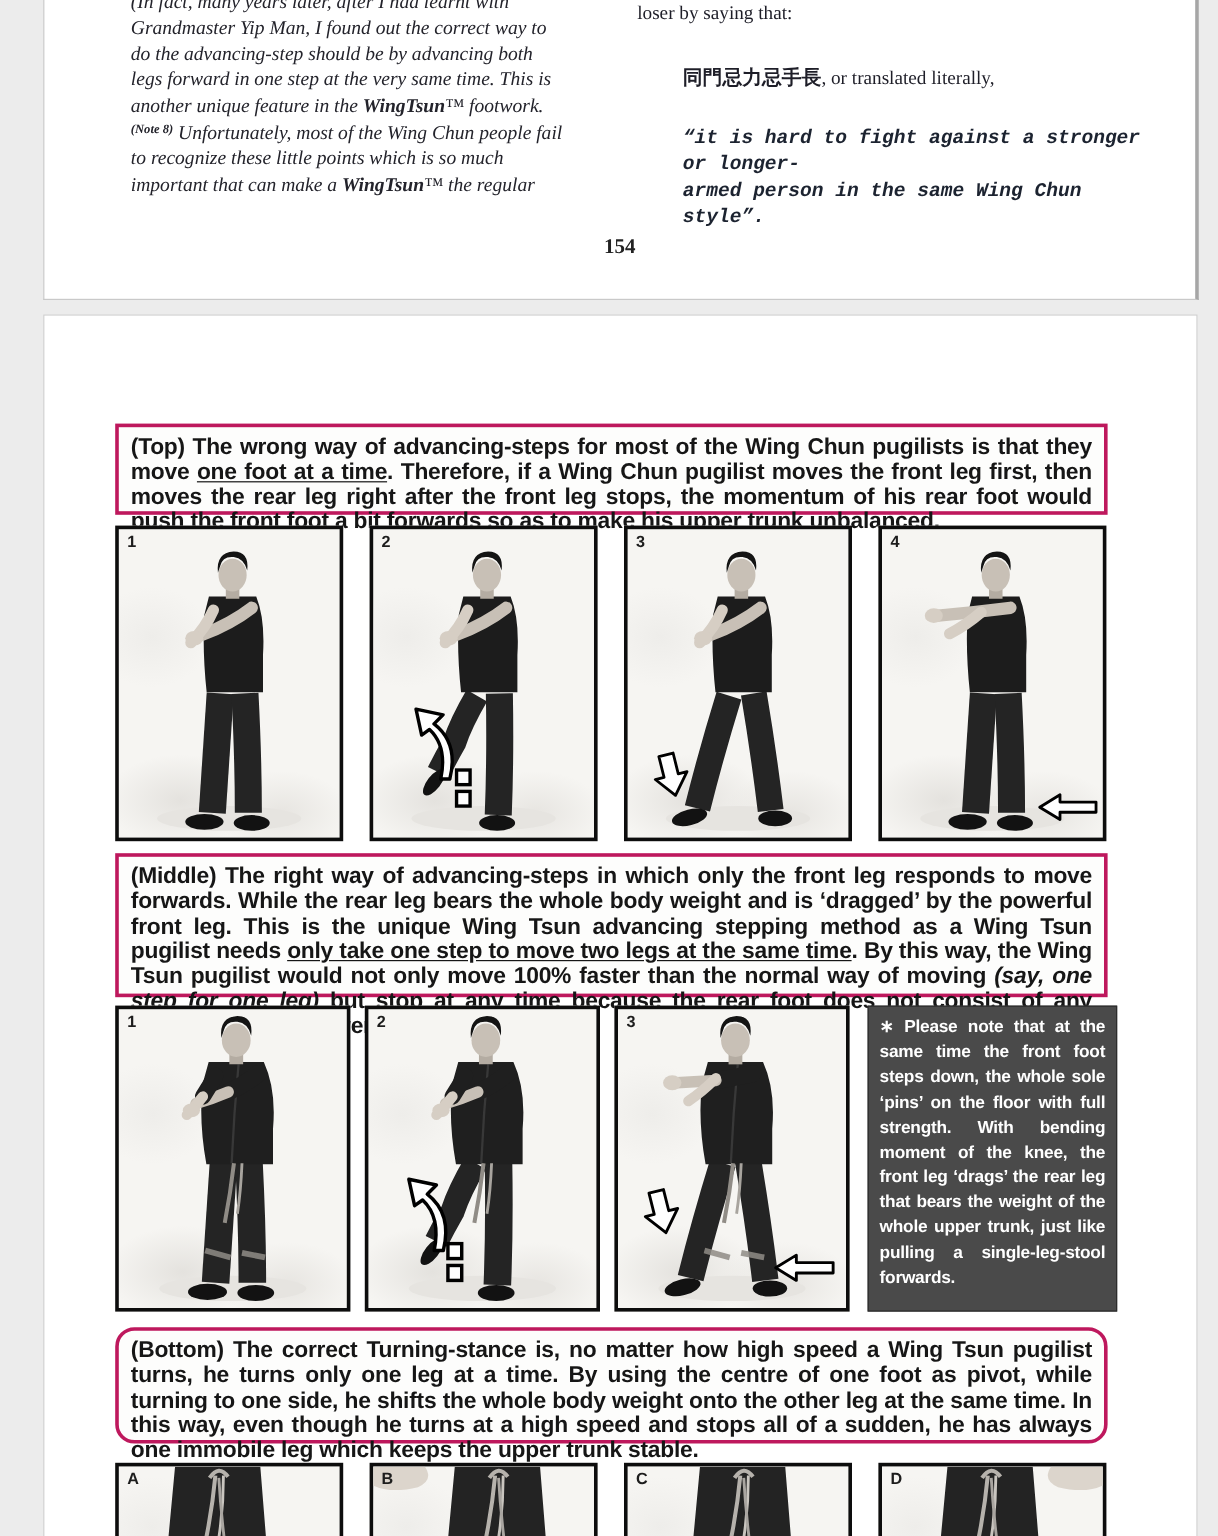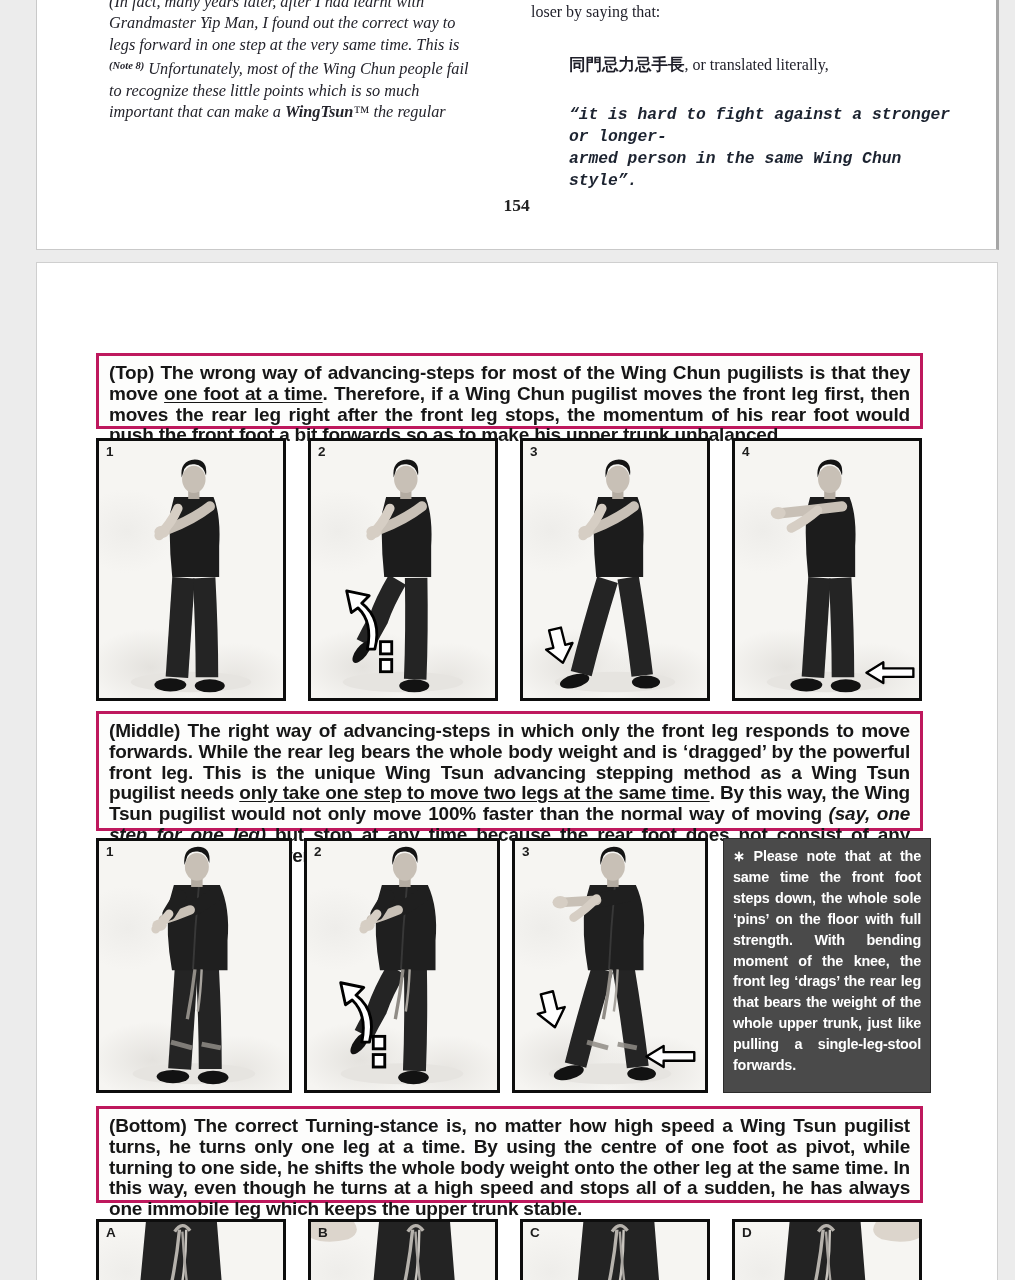--- a/index.html
+++ b/index.html
@@ -49,21 +49,21 @@
   
   .cap{
     position:absolute;left:59px;width:827px;box-sizing:border-box;
     border:3px solid #be185d;background:#fdfdfc;
     padding:7px 10px 8px;color:#161616;
     font-weight:700;font-size:19px;line-height:20.8px;letter-spacing:-0.2px;
     text-align:justify;
   }
   #cap-top{top:90px;height:76px;}
   #cap-mid{top:448px;height:120px;}
-  #cap-bot{top:843px;height:97px;}
+  #cap-bot{top:843px;height:97px;border-radius:16px;}
 
   
   .photo{
     position:absolute;box-sizing:border-box;
     border:3.5px solid #0d0d0d;background:#f6f5f2;overflow:hidden;
   }
   .photo::before{
     content:"";position:absolute;inset:0;
     background-image:
       radial-gradient(90px 55px at 28% 88%, #e4e2de 0%, rgba(228,226,222,0) 70%),
@@ -86,21 +86,23 @@
   }
 </style>
 </head>
 <body>
 
 <div class="page" id="page-top">
 
   <div class="col-left">
     <div><span>(In fact, many years later, after I had learnt with</span></div>
     <div><span>Grandmaster Yip Man, I found out the correct way to</span></div>
+    <div><span>do the advancing-step should be by advancing both</span></div>
     <div><span>legs forward in one step at the very same time. This is</span></div>
+    <div><span>another unique feature in the </span><span class="sg-b">WingTsun</span><span>™ footwork.</span></div>
     <div><span class="sg-s">(Note 8)</span><span> Unfortunately, most of the Wing Chun people fail</span></div>
     <div><span>to recognize these little points which is so much</span></div>
     <div><span>important that can make a </span><span class="sg-b">WingTsun</span><span>™ the regular</span></div>
   </div>
 
   <div class="col-right">
     <div class="line-loser">loser by saying that:</div>
     <div class="cjk-line"><span class="sg-c">同門忌力忌手長</span><span>, or translated literally,</span></div>
     <div class="quote">
       <div><span>“it is hard to fight against a stronger or longer-</span></div>

